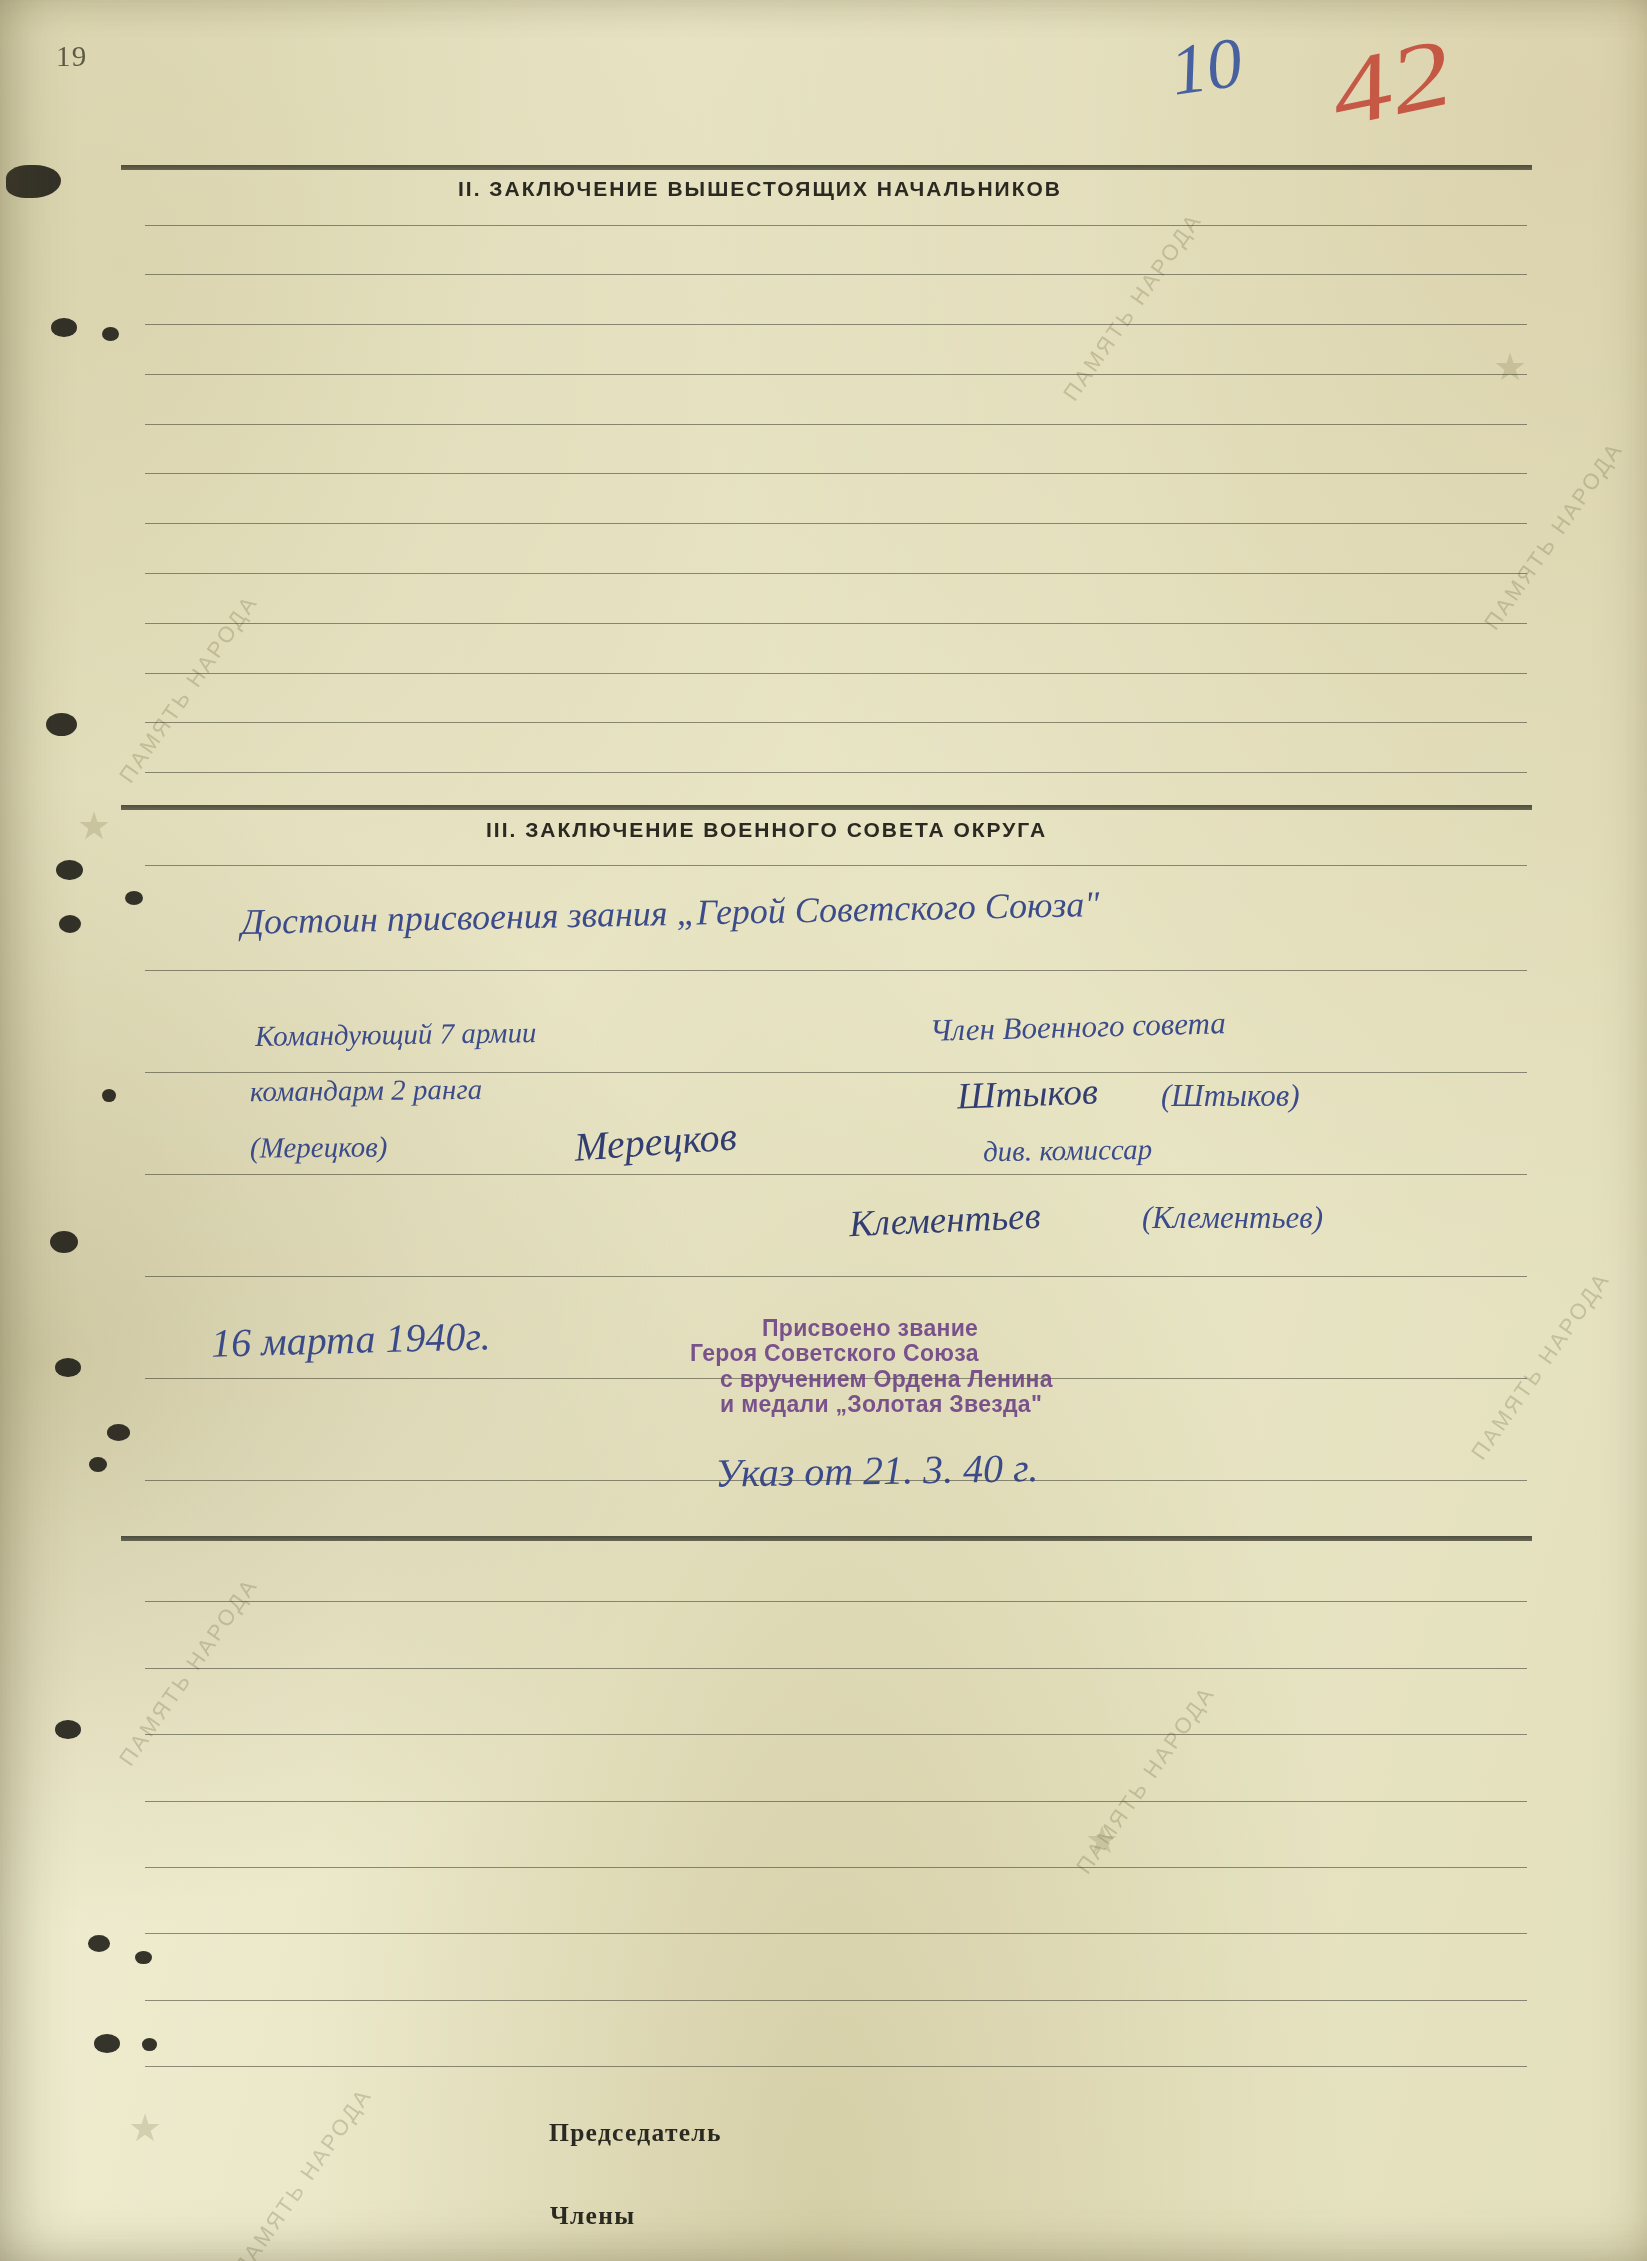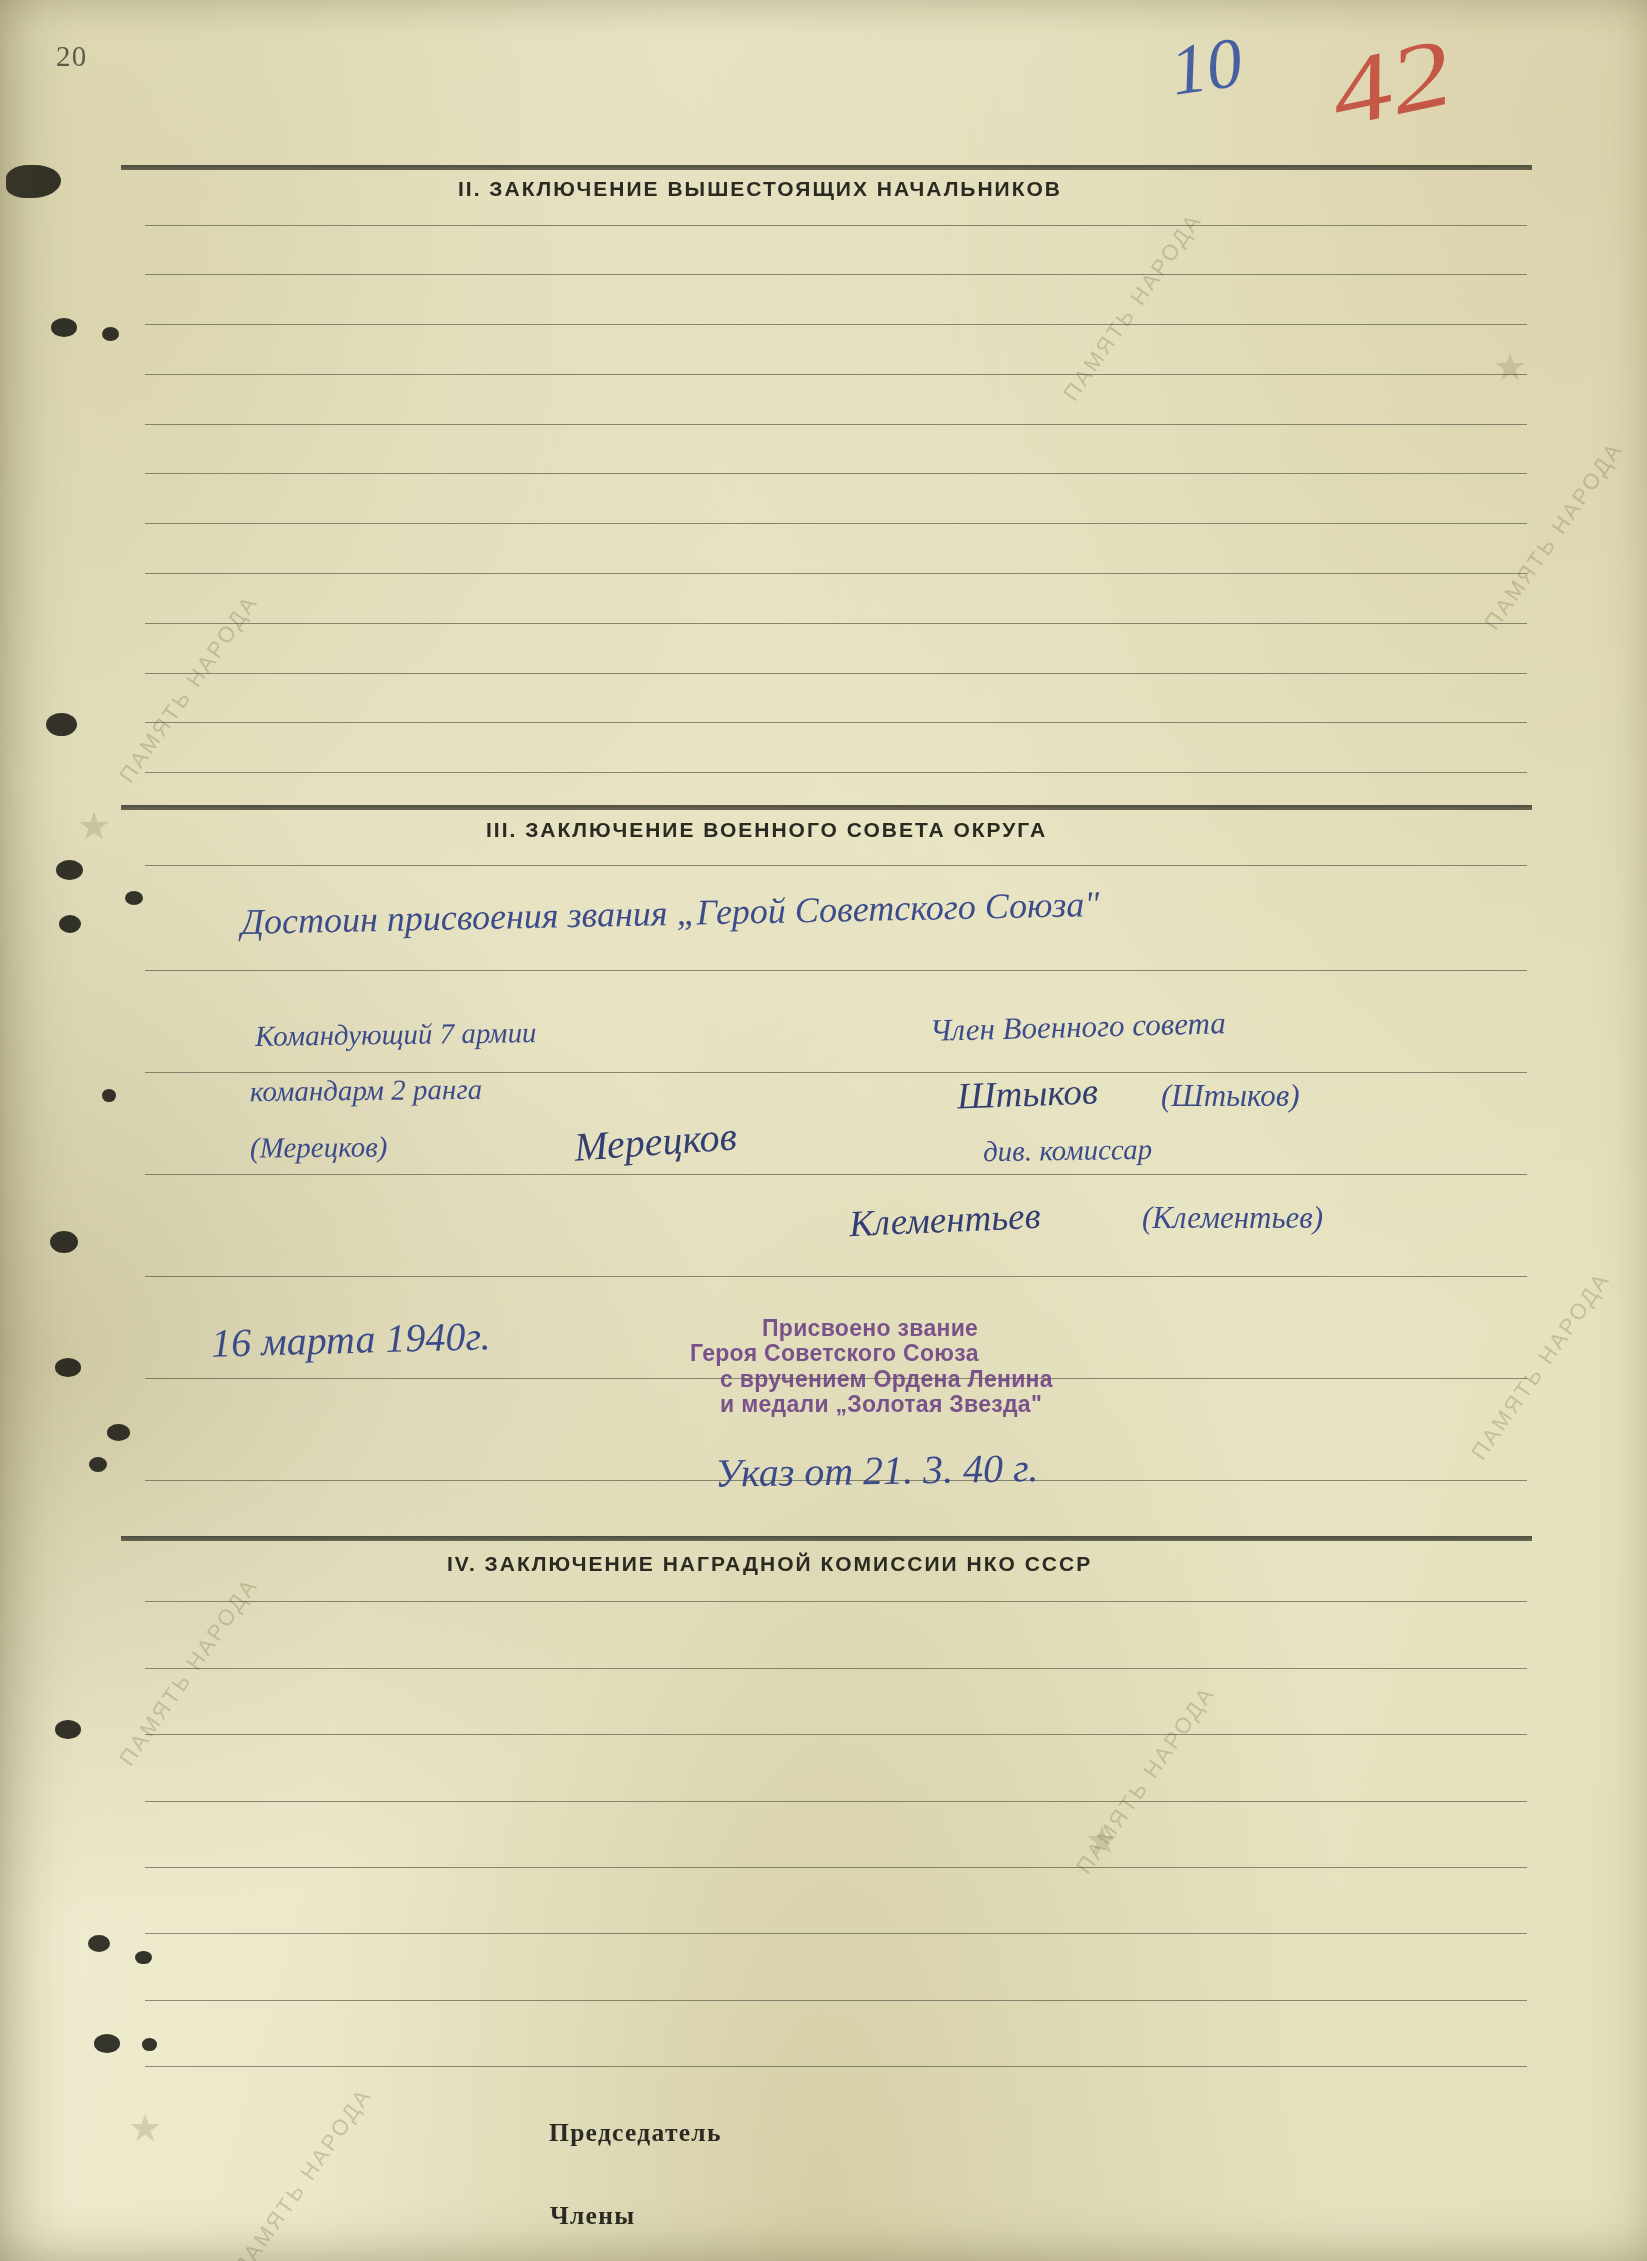--- a/index.html
+++ b/index.html
@@ -168,21 +168,21 @@
   <div class="watermark" style="left:1442px; top:523px;">ПАМЯТЬ НАРОДА</div>
   <div class="watermark" style="left:1429px; top:1353px;">ПАМЯТЬ НАРОДА</div>
   <div class="watermark" style="left:1034px; top:1767px;">ПАМЯТЬ НАРОДА</div>
   <div class="watermark" style="left:191px;  top:2169px;">ПАМЯТЬ НАРОДА</div>
   <div class="watermark" style="left:77px;  top:1659px;">ПАМЯТЬ НАРОДА</div>
   <div class="wm-star" style="left:77px; top:804px;">★</div>
   <div class="wm-star" style="left:1493px; top:345px;">★</div>
   <div class="wm-star" style="left:1085px; top:1818px;">★</div>
   <div class="wm-star" style="left:128px; top:2106px;">★</div>
 
-  <div class="folio">20</div>
+  <div class="folio">19</div>
   <div class="blue-mark">10</div>
   <div class="red-mark">42</div>
 
   <div class="rule thick" style="top:165px;"></div>
   <div class="heading" style="left:458px; top:177px;">II. ЗАКЛЮЧЕНИЕ ВЫШЕСТОЯЩИХ НАЧАЛЬНИКОВ</div>
   <div class="rule" style="top:225px;"></div>
   <div class="rule" style="top:274px;"></div>
   <div class="rule" style="top:324px;"></div>
   <div class="rule" style="top:374px;"></div>
   <div class="rule" style="top:424px;"></div>
@@ -221,21 +221,20 @@
   <div class="hand" style="left:211px; top:1316px; font-size:40px; transform:rotate(-1.5deg);">16 марта 1940г.</div>
 
   <div class="stamp-text" style="left:762px; top:1316px;">Присвоено звание</div>
   <div class="stamp-text" style="left:690px; top:1341px;">Героя Советского Союза</div>
   <div class="stamp-text" style="left:720px; top:1367px;">с вручением Ордена Ленина</div>
   <div class="stamp-text" style="left:720px; top:1392px;">и медали „Золотая Звезда"</div>
 
   <div class="hand" style="left:715px; top:1447px; font-size:40px; transform:rotate(-1deg);">Указ от 21. 3. 40 г.</div>
 
   <div class="rule thick" style="top:1536px;"></div>
-  <div class="heading" style="left:447px; top:1552px;">IV. ЗАКЛЮЧЕНИЕ НАГРАДНОЙ КОМИССИИ НКО СССР</div>
   <div class="rule" style="top:1601px;"></div>
   <div class="rule" style="top:1668px;"></div>
   <div class="rule" style="top:1734px;"></div>
   <div class="rule" style="top:1801px;"></div>
   <div class="rule" style="top:1867px;"></div>
   <div class="rule" style="top:1933px;"></div>
   <div class="rule" style="top:2000px;"></div>
   <div class="rule" style="top:2066px;"></div>
 
   <div class="footer-label" style="left:549px; top:2118px;">Председатель</div>

